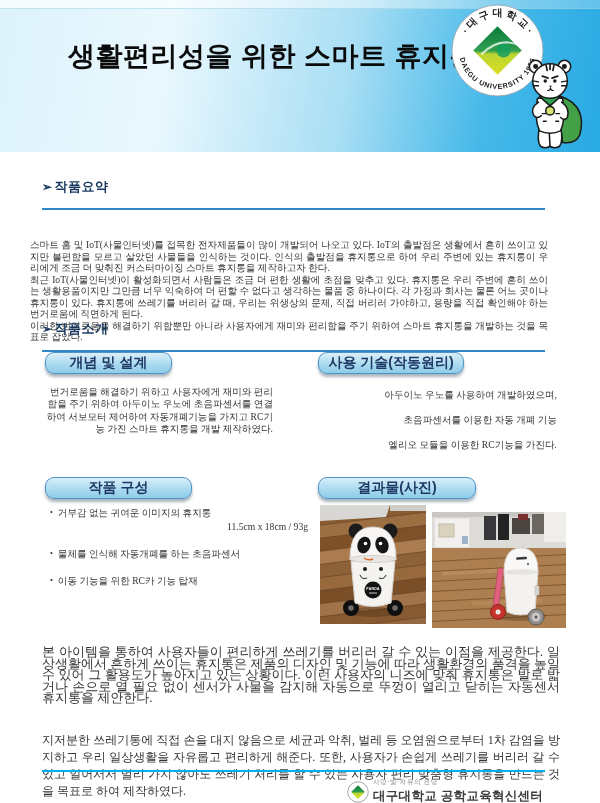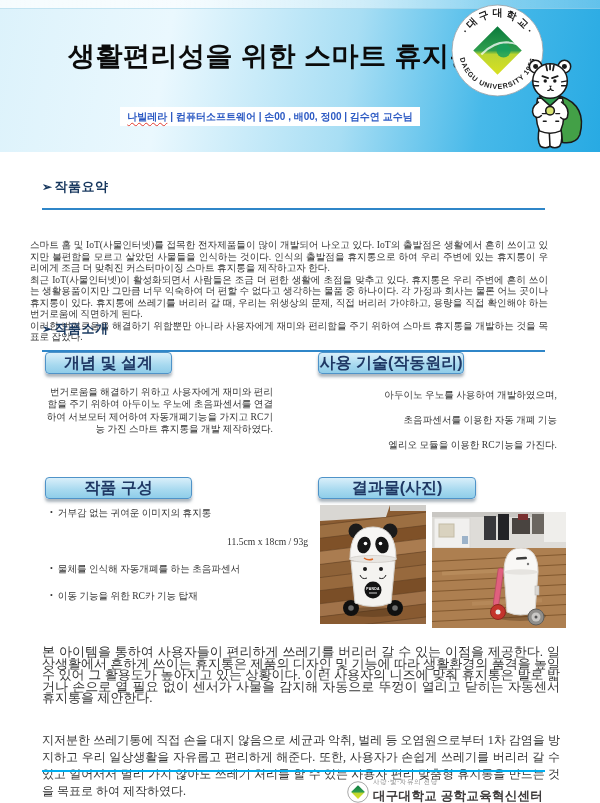--- a/index.html
+++ b/index.html
@@ -29,37 +29,37 @@
   #sec-summary{top:178px;} #sec-intro{top:320px;} #sec-effect{top:620px;}
 
   
   .serif{font-family:"Liberation Serif","DejaVu Serif",serif;color:#333;text-align:right;}
   .summary-text{position:absolute;left:30px;top:204px;width:518px;font-size:9.6px;
           line-height:11.5px;text-align:justify;white-space:pre-line;margin-top:35px;}
   .effect-p1{position:absolute;left:42px;top:646px;width:518px;font-size:13px;line-height:11.5px;text-align:justify;}
   .effect-p2{position:absolute;left:42px;top:732px;width:518px;font-size:12px;line-height:17px;text-align:justify;}
 
   
-  .pill{position:absolute;height:20px;border-radius:4px;
+  .pill{position:absolute;height:20px;border-radius:9px;
         background:linear-gradient(180deg,#d9effa 0%,#a7d9ef 60%,#8fcde9 100%);
         border:1.5px solid #4f93c8;box-shadow:0 3px 3px rgba(90,110,125,.5);
-        color:#1f3864;font-weight:bold;font-size:16px;display:flex;align-items:center;justify-content:center;}
+        color:#1f3864;font-weight:bold;font-size:14px;display:flex;align-items:center;justify-content:center;}
   #pill-concept{left:45px;top:352px;width:125px;}
   #pill-tech{left:318px;top:352px;width:144px;}
   #pill-comp{left:45px;top:477px;width:145px;}
   #pill-result{left:318px;top:477px;width:156px;}
 
   .concept-text{position:absolute;left:45px;top:386px;width:228px;font-size:9.6px;line-height:12.4px;}
   .tech-lines{position:absolute;left:322px;top:389px;width:235px;font-size:9.6px;line-height:12px;}
   .tech-lines div{margin-bottom:13px;margin-left:48px;}
 
   .bullets{position:absolute;left:50px;top:507px;width:258px;font-size:9.6px;line-height:11.5px;}
   .bullet-row{display:flex;gap:5px;}
   .bullet-mark{font-size:8px;line-height:11.5px;}
-  .bullet-sub{margin:17px 0 16px 11px;}
+  .bullet-sub{margin:2px 0 16px 11px;}
   .gap15{margin-bottom:15px;}
 
   
   .photo1{position:absolute;left:320px;top:505px;width:106px;height:119px;}
   .photo2{position:absolute;left:432px;top:512px;width:134px;height:116px;}
 
   
   .footer-line{position:absolute;left:42px;top:770px;width:503px;border-top:2px solid #00aeef;}
   .footer-logo{position:absolute;left:347px;top:778px;display:flex;align-items:center;gap:4px;}
   .footer-logo svg{width:22px;height:22px;}
@@ -119,24 +119,20 @@
         <path d="M45 10 l1 5 M49 9 l0 5 M53 10 l-1 5" stroke-width="1.8"></path>
         <path d="M31 26 l6 1 M32 31 l5 0 M67 26 l-6 1 M66 31 l-5 0" stroke-width="1.4"></path>
         <path d="M41 21 l6 2 M57 21 l-6 2" stroke-width="1.8"></path>
         <circle cx="44" cy="26" r="1.8" fill="#1a1a1a" stroke="none"></circle>
         <circle cx="54" cy="26" r="1.8" fill="#1a1a1a" stroke="none"></circle>
         <path d="M48 31 h3 l-1.5 2.2 Z" fill="#1a1a1a" stroke="none"></path>
         <path d="M49.5 33 q0 3 -3 3 M49.5 33 q0 3 3 3" fill="none" stroke-width="1.1"></path>
       </g>
     </svg>
 
-    <div class="team-bar">
-      <span class="team-name">나빌레라</span>
-      <span>| 컴퓨터소프트웨어 | 손00 , 배00, 정00 | 김수연 교수님</span>
-    </div>
   </div>
 
   <div class="sec-h" id="sec-summary">
     <span class="arrow">➢</span><span>작품요약</span>
   </div>
   <div class="summary-text serif">스마트 홈 및 IoT(사물인터넷)를 접목한 전자제품들이 많이 개발되어 나오고 있다. IoT의 출발점은 생활에서 흔히 쓰이고 있지만 불편함을 모르고 살았던 사물들을 인식하는 것이다. 인식의 출발점을 휴지통으로 하여 우리 주변에 있는 휴지통이 우리에게 조금 더 맞춰진 커스터마이징 스마트 휴지통을 제작하고자 한다.
 최근 IoT(사물인터넷)이 활성화되면서 사람들은 조금 더 편한 생활에 초점을 맞추고 있다. 휴지통은 우리 주변에 흔히 쓰이는 생활용품이지만 그만큼 너무 익숙하여 더 편할 수 없다고 생각하는 물품 중 하나이다. 각 가정과 회사는 물론 어느 곳이나 휴지통이 있다. 휴지통에 쓰레기를 버리러 갈 때, 우리는 위생상의 문제, 직접 버리러 가야하고, 용량을 직접 확인해야 하는 번거로움에 직면하게 된다.
 이러한 번거로움을 해결하기 위함뿐만 아니라 사용자에게 재미와 편리함을 주기 위하여 스마트 휴지통을 개발하는 것을 목표로 잡았다.</div>
 
   <div class="sec-h" id="sec-intro">

